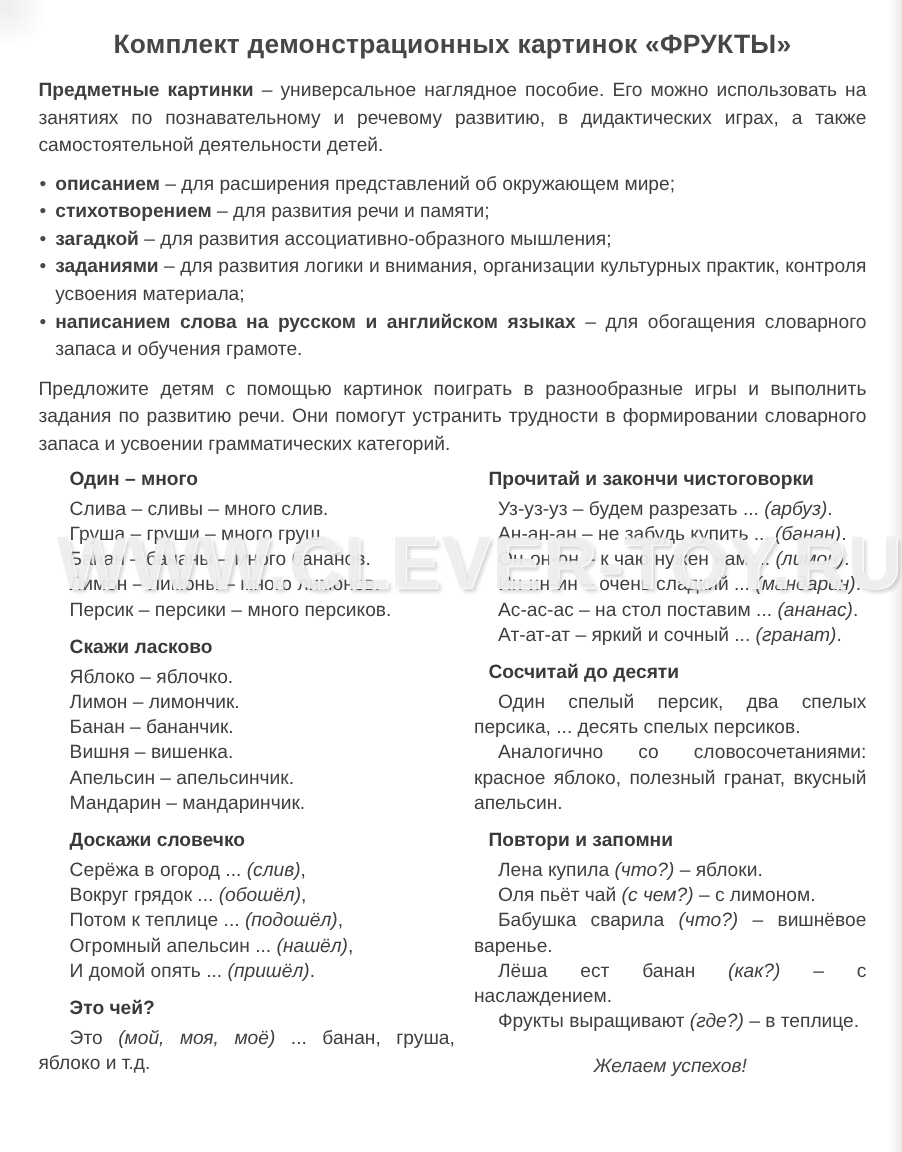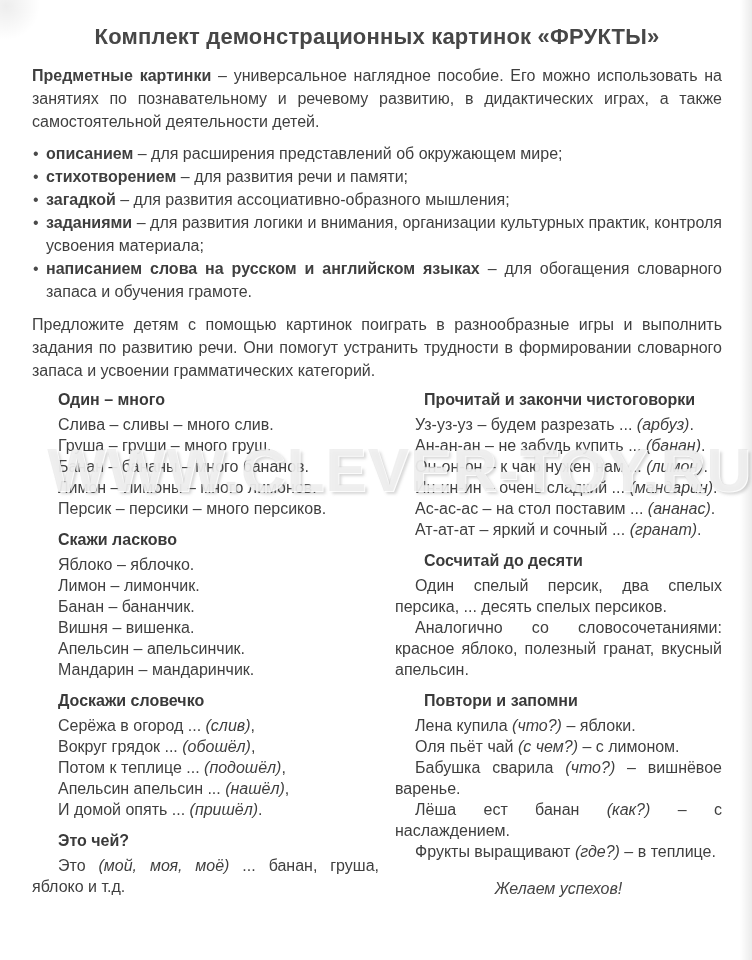--- a/index.html
+++ b/index.html
@@ -76,21 +76,21 @@
     font-size:16px;
     line-height:21px;
   }
   .wpara{
     margin:0;
     font-size:16px;
     line-height:21px;
     text-indent:26px;
     text-align:justify;
   }
-  .col.right h2{ margin-left:29px; }
+  .col.right h2{ margin-left:12px; }
   .rp{
     margin:0;
     font-size:16px;
     line-height:21px;
     text-indent:20px;
     text-align:justify;
   }
   i{ font-style:italic; }
   .closing{
     margin:18px 0 0 0;
@@ -157,21 +157,21 @@
         <div class="line">Вишня – вишенка.</div>
         <div class="line">Апельсин – апельсинчик.</div>
         <div class="line">Мандарин – мандаринчик.</div>
       </div>
 
       <div class="sec">
         <h2>Доскажи словечко</h2>
         <div class="line"><span>Серёжа в огород ... </span><i>(слив)</i><span>,</span></div>
         <div class="line"><span>Вокруг грядок ... </span><i>(обошёл)</i><span>,</span></div>
         <div class="line"><span>Потом к теплице ... </span><i>(подошёл)</i><span>,</span></div>
-        <div class="line"><span>Апельсин апельсин ... </span><i>(нашёл)</i><span>,</span></div>
+        <div class="line"><span>Огромный апельсин ... </span><i>(нашёл)</i><span>,</span></div>
         <div class="line"><span>И домой опять ... </span><i>(пришёл)</i><span>.</span></div>
       </div>
 
       <div class="sec">
         <h2>Это чей?</h2>
         <p class="wpara"><span>Это </span><i>(мой, моя, моё)</i><span> ... банан, груша, яблоко и т.д.</span></p>
       </div>
 
     </div>
 

